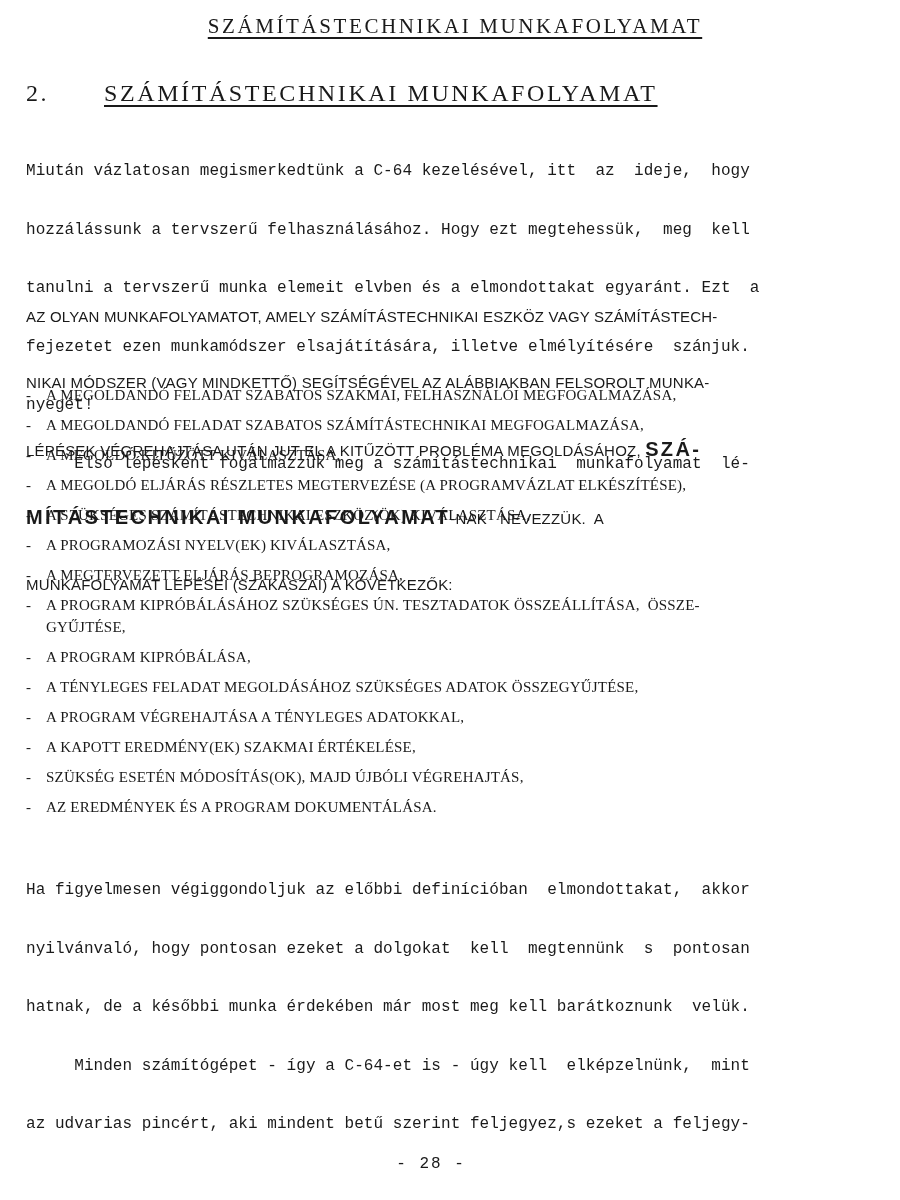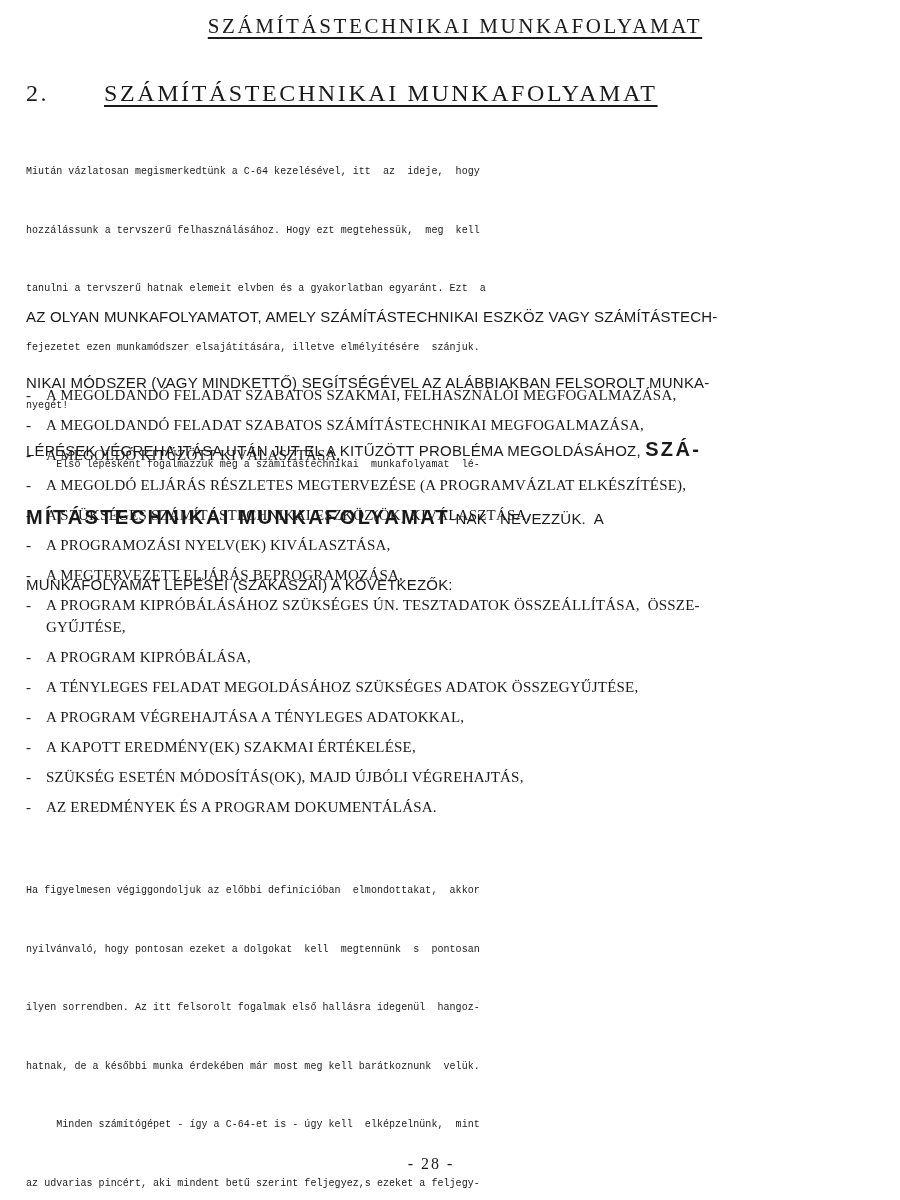--- a/index.html
+++ b/index.html
@@ -47,21 +47,21 @@
     .chapter-heading .num { display: inline-block; width: 78px; }
     .chapter-heading .title {
       text-decoration: underline;
       text-decoration-thickness: 2px;
       text-underline-offset: 4px;
     }
     .para {
       position: absolute;
       left: 26px;
       width: 848px;
-      font-size: 10px;
+      font-size: 16px;
       line-height: 19.5px;
       letter-spacing: 0.05px;
       white-space: pre;
     }
     .caps {
       position: absolute;
       left: 26px;
       width: 848px;
       font-family: Liberation Sans, sans-serif;
       font-size: 15px;
@@ -97,40 +97,40 @@
       position: absolute;
       left: 0;
       top: 0;
     }
     .page-number {
       position: absolute;
       top: 1155px;
       left: 0;
       width: 862px;
       text-align: center;
-      font-family: Liberation Serif, serif;
+      font-family: Liberation Mono, monospace;
       font-size: 16px;
       letter-spacing: 2px;
     }
   </style>
 </head>
 <body>
 
 <div class="page">
 
   <div class="running-header">SZÁMÍTÁSTECHNIKAI MUNKAFOLYAMAT</div>
 
   <div class="chapter-heading">
     <span class="num">2.</span><span class="title">SZÁMÍTÁSTECHNIKAI MUNKAFOLYAMAT</span>
   </div>
 
   <div class="para" style="top:123px;">
     <div>Miután vázlatosan megismerkedtünk a C-64 kezelésével, itt  az  ideje,  hogy</div>
     <div>hozzálássunk a tervszerű felhasználásához. Hogy ezt megtehessük,  meg  kell</div>
-    <div>tanulni a tervszerű hatnak elemeit elvben és a gyakorlatban egyaránt. Ezt  a</div>
+    <div>tanulni a tervszerű munka elemeit elvben és a elmondottakat egyaránt. Ezt  a</div>
     <div>fejezetet ezen munkamódszer elsajátítására, illetve elmélyítésére  szánjuk.</div>
     <div>nyegét!</div>
     <div>     Első lépésként fogalmazzuk meg a számítástechnikai  munkafolyamat  lé-</div>
   </div>
 
   <div class="caps" style="top:262px;">
     <div>AZ OLYAN MUNKAFOLYAMATOT, AMELY SZÁMÍTÁSTECHNIKAI ESZKÖZ VAGY SZÁMÍTÁSTECH-</div>
     <div>NIKAI MÓDSZER (VAGY MINDKETTŐ) SEGÍTSÉGÉVEL AZ ALÁBBIAKBAN FELSOROLT MUNKA-</div>
     <div><span>LÉPÉSEK VÉGREHAJTÁSA UTÁN JUT EL A KITŰZÖTT PROBLÉMA MEGOLDÁSÁHOZ, </span><span class="big">SZÁ-</span></div>
     <div><span class="big">MÍTÁSTECHNIKAI MUNKAFOLYAMAT</span><span>-NAK   NEVEZZÜK.  A</span></div>
@@ -151,21 +151,20 @@
     <li><span class="dash">-</span><span>A TÉNYLEGES FELADAT MEGOLDÁSÁHOZ SZÜKSÉGES ADATOK ÖSSZEGYŰJTÉSE,</span></li>
     <li><span class="dash">-</span><span>A PROGRAM VÉGREHAJTÁSA A TÉNYLEGES ADATOKKAL,</span></li>
     <li><span class="dash">-</span><span>A KAPOTT EREDMÉNY(EK) SZAKMAI ÉRTÉKELÉSE,</span></li>
     <li><span class="dash">-</span><span>SZÜKSÉG ESETÉN MÓDOSÍTÁS(OK), MAJD ÚJBÓLI VÉGREHAJTÁS,</span></li>
     <li><span class="dash">-</span><span>AZ EREDMÉNYEK ÉS A PROGRAM DOKUMENTÁLÁSA.</span></li>
   </ul>
 
   <div class="para" style="top:842px;">
     <div>Ha figyelmesen végiggondoljuk az előbbi definícióban  elmondottakat,  akkor</div>
     <div>nyilvánvaló, hogy pontosan ezeket a dolgokat  kell  megtennünk  s  pontosan</div>
-    <div>ilyen sorrendben. Az itt felsorolt fogalmak első hallásra idegenül  hangoz-</div>
     <div>hatnak, de a későbbi munka érdekében már most meg kell barátkoznunk  velük.</div>
     <div>     Minden számítógépet - így a C-64-et is - úgy kell  elképzelnünk,  mint</div>
     <div>az udvarias pincért, aki mindent betű szerint feljegyez,s ezeket a feljegy-</div>
     
     
     
     
     
     
   </div>

